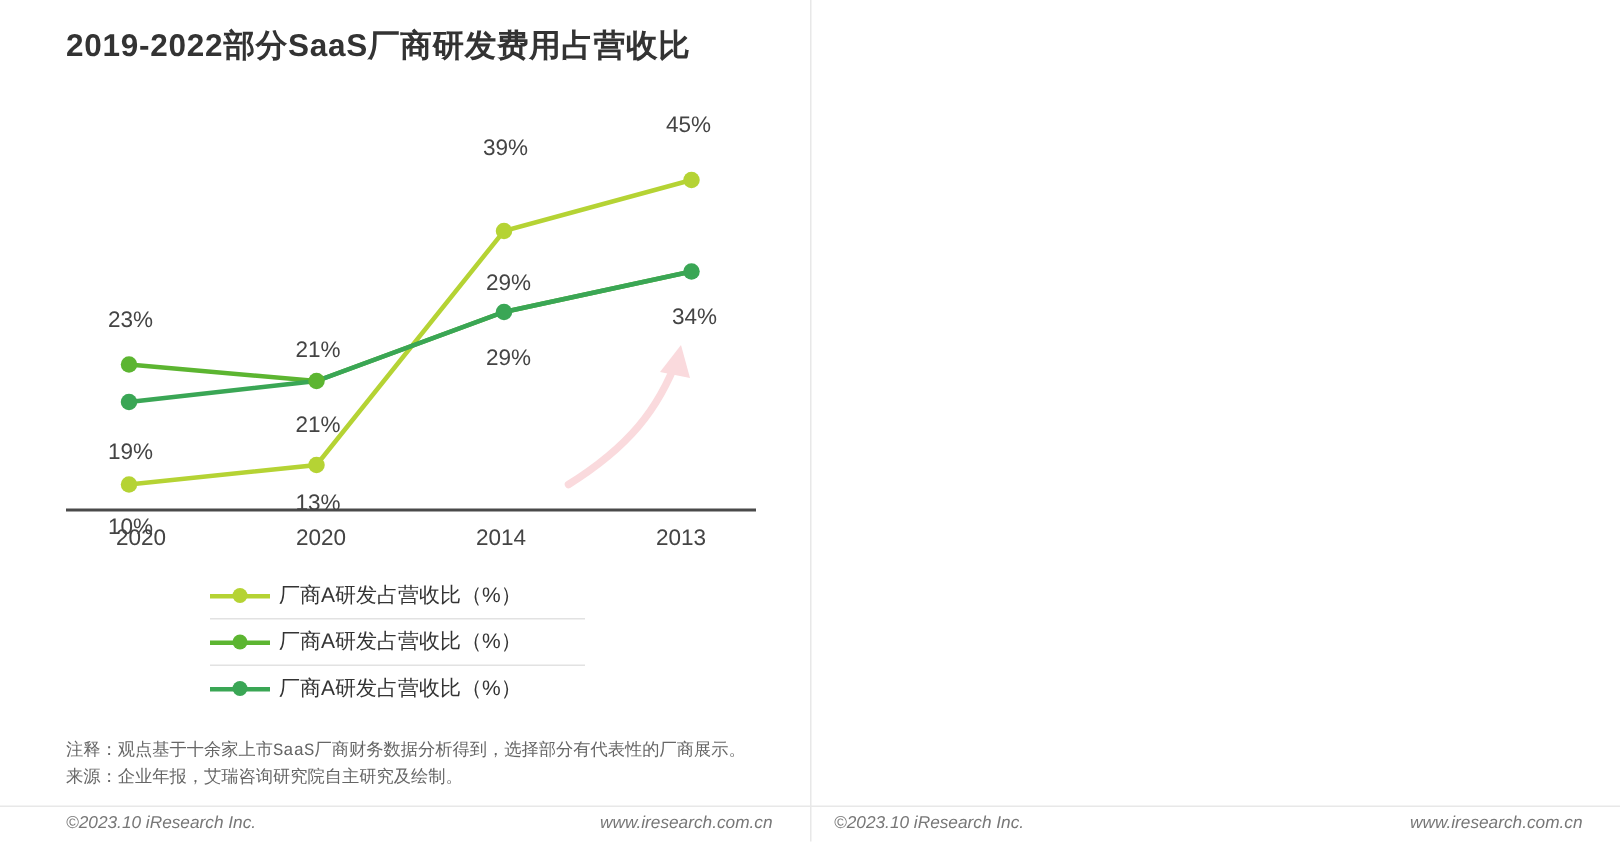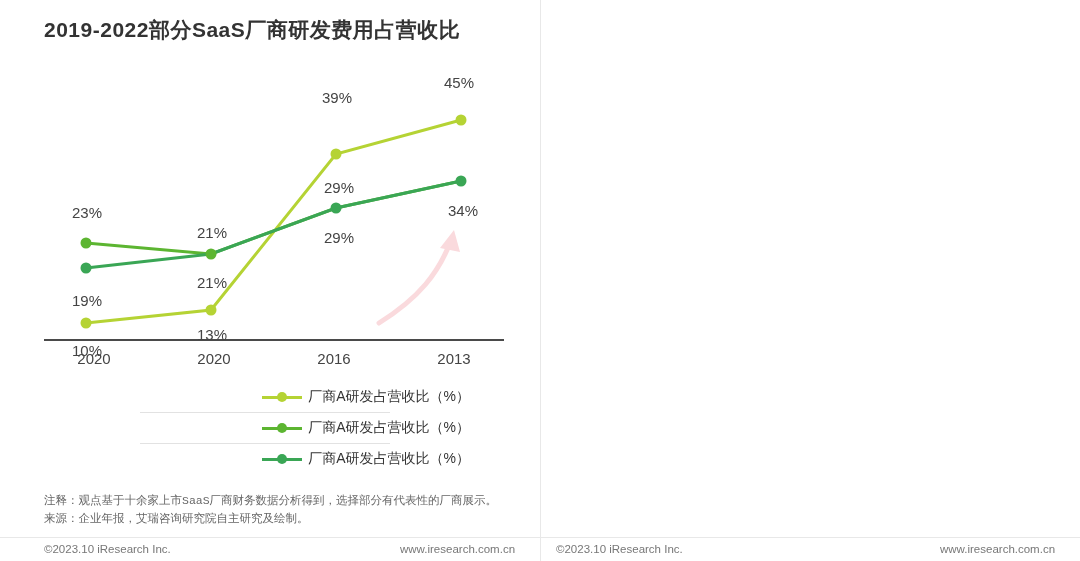--- a/index.html
+++ b/index.html
@@ -30,42 +30,42 @@
   .chart-area { position:absolute; left:34px; top:58px; width:480px; height:300px; }
   .chart-svg { display:block; }
   .axis-labels {
     position:absolute; left:34px; top:350px; width:480px;
     display:flex; font-size:15px; color:#444;
   }
   .axis-labels span { flex:1; text-align:center; }
 
   .legend { position:absolute; left:140px; top:382px; width:330px; }
   .legend-row {
-    display:flex; align-items:center; height:30px; font-size:14px; color:#333;justify-content:flex-end;
+    display:flex; align-items:center; height:30px; font-size:14px; color:#333;
   }
   .legend-mark { width:40px; height:14px; position:relative; margin-right:6px; }
   .legend-mark .line {
     position:absolute; left:0; top:6px; width:40px; height:2.5px;
   }
   .legend-mark .dot {
     position:absolute; left:15px; top:2px; width:10px; height:10px; border-radius:50%;
   }
   .legend-sep {
     position:absolute; left:110px; width:290px; height:1px; background:#e2e2e2;
   }
 
   .note {
     position:absolute; font-size:11.5px; color:#666; line-height:1.6;font-family:Liberation Mono, monospace;
   }
   .note-left { left:44px; top:492px; width:470px; }
   .footer-line {
     position:absolute; left:0; top:537px; width:1080px; height:1px; background:#e8e8e8;
   }
   .footer {
-    position:absolute; top:543px; font-size:11.5px; color:#777;
+    position:absolute; top:543px; font-size:11.5px; color:#777;font-style:italic;
   }
   .foot-l1 { left:44px; }
   .foot-r1 { left:400px; }
   .foot-l2 { left:556px; }
   .foot-r2 { left:940px; }
 </style>
 </head>
 <body>
 
 <div class="page">
@@ -110,21 +110,21 @@
         <text x="290" y="135" font-size="15" fill="#444" font-family="Liberation Sans, sans-serif">29%</text>
         <text x="288" y="45" font-size="15" fill="#444" font-family="Liberation Sans, sans-serif">39%</text>
         <text x="414" y="158" font-size="15" fill="#444" font-family="Liberation Sans, sans-serif">34%</text>
         <text x="410" y="30" font-size="15" fill="#444" font-family="Liberation Sans, sans-serif">45%</text>
       </svg>
     </div>
 
     <div class="axis-labels">
       <span>2020</span>
       <span>2020</span>
-      <span>2016</span>
+      <span>2014</span>
       <span>2013</span>
     </div>
 
     <div class="legend">
       <div class="legend-row">
         <span class="legend-mark">
           <span class="line" style="background:#b5d334"></span>
           <span class="dot" style="background:#b5d334"></span>
         </span>
         <span>厂商A研发占营收比（%）</span>

